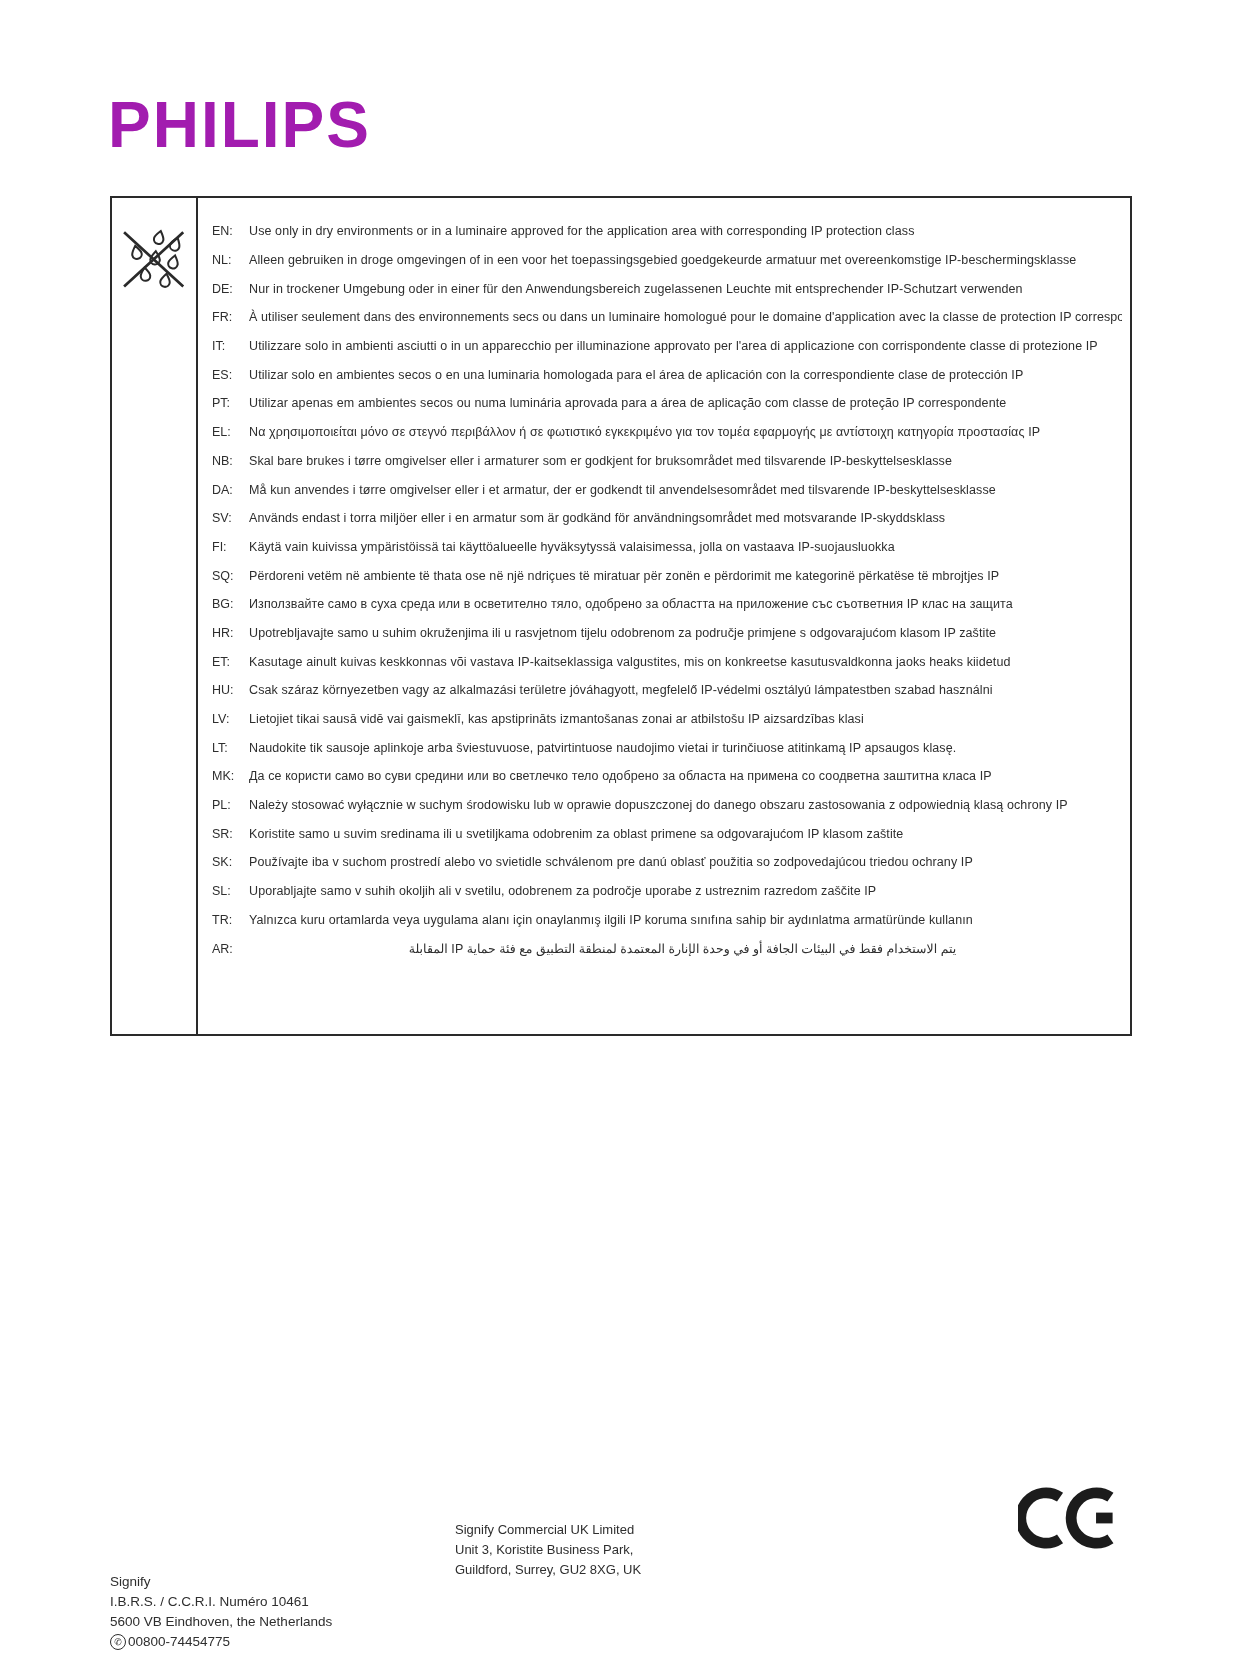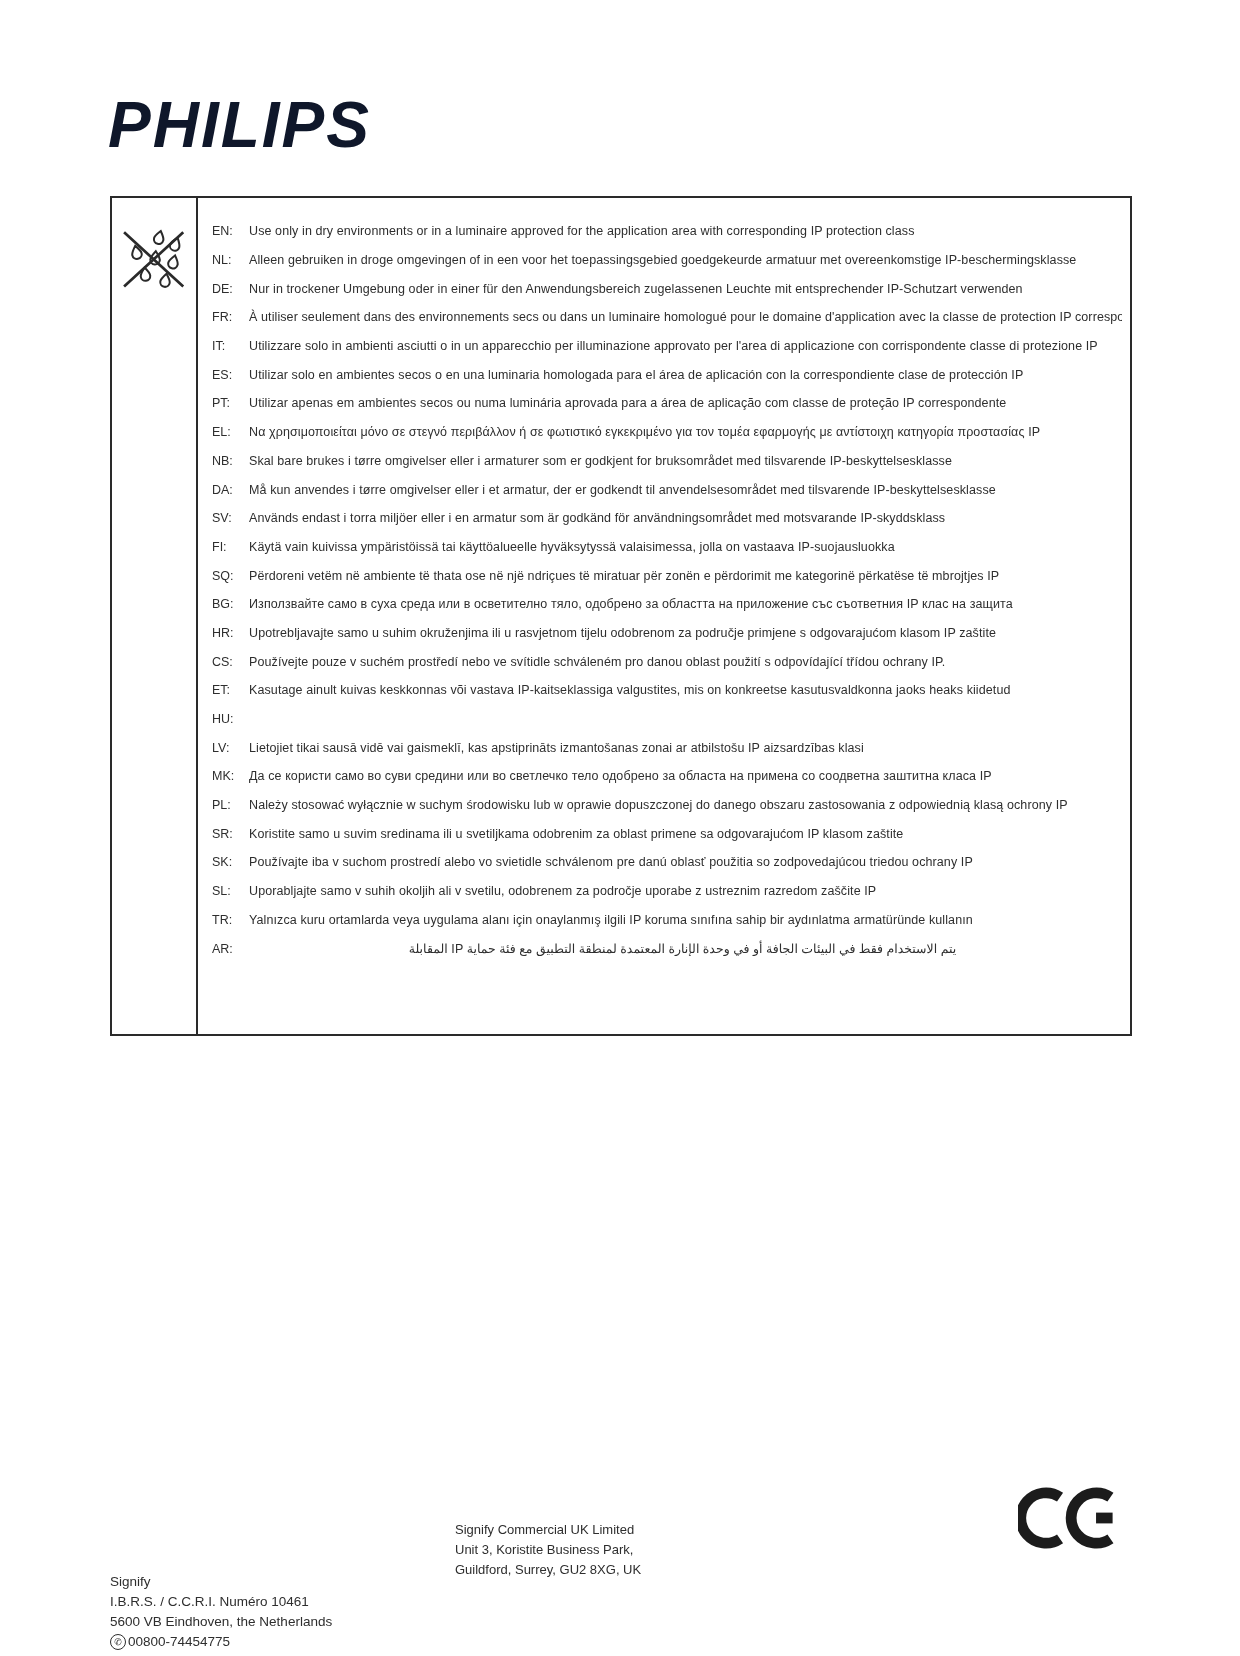--- a/index.html
+++ b/index.html
@@ -51,21 +51,21 @@
     display:inline-flex;justify-content:center;align-items:center;
     width:14px;height:14px;border:1px solid #2e2e2e;border-radius:50%;
     font-size:9px;line-height:1;margin-right:2px;
   }
   .ce-wrap{position:absolute;left:1018px;top:1482px;}
   svg{display:block;}
 </style>
 </head>
 <body>
 
-<div class="logo" style="color: #0f172a; font-style: italic;">PHILIPS</div>
+<div class="logo" style="color: #a21caf;">PHILIPS</div>
 
 <div class="notice-box">
   <div class="icon-cell">
     <svg width="68" height="68" viewBox="0 0 100 100">
       <defs>
         <path id="drop" d="M0,-8 C4,-3 7,1 7,4.5 A7,7 0 1,1 -7,4.5 C-7,1 -4,-3 0,-8 Z" fill="none" stroke="#2a2a2a" stroke-width="3"></path>
       </defs>
       <use href="#drop" transform="translate(58,18) rotate(14)"></use>
       <use href="#drop" transform="translate(82,28) rotate(20)"></use>
       <use href="#drop" transform="translate(24,40) rotate(-12)"></use>
@@ -131,33 +131,34 @@
       </div>
       <div class="row">
         <span class="code">BG:</span>
         <span class="text">Използвайте само в суха среда или в осветително тяло, одобрено за областта на приложение със съответния IP клас на защита</span>
       </div>
       <div class="row">
         <span class="code">HR:</span>
         <span class="text">Upotrebljavajte samo u suhim okruženjima ili u rasvjetnom tijelu odobrenom za područje primjene s odgovarajućom klasom IP zaštite</span>
       </div>
       <div class="row">
-        <span class="code">CS:</span>
-        <span class="text">Používejte pouze v suchém prostředí nebo ve svítidle schváleném pro danou oblast použití s odpovídající třídou ochrany IP.</span>
-      </div>
-      <div class="row">
         <span class="code">ET:</span>
         <span class="text">Kasutage ainult kuivas keskkonnas või vastava IP-kaitseklassiga valgustites, mis on konkreetse kasutusvaldkonna jaoks heaks kiidetud</span>
       </div>
       <div class="row">
         <span class="code">HU:</span>
+        <span class="text">Csak száraz környezetben vagy az alkalmazási területre jóváhagyott, megfelelő IP-védelmi osztályú lámpatestben szabad használni</span>
       </div>
       <div class="row">
         <span class="code">LV:</span>
         <span class="text">Lietojiet tikai sausā vidē vai gaismeklī, kas apstiprināts izmantošanas zonai ar atbilstošu IP aizsardzības klasi</span>
+      </div>
+      <div class="row">
+        <span class="code">LT:</span>
+        <span class="text">Naudokite tik sausoje aplinkoje arba šviestuvuose, patvirtintuose naudojimo vietai ir turinčiuose atitinkamą IP apsaugos klasę.</span>
       </div>
       <div class="row">
         <span class="code">MK:</span>
         <span class="text">Да се користи само во суви средини или во светлечко тело одобрено за областа на примена со соодветна заштитна класа IP</span>
       </div>
       <div class="row">
         <span class="code">PL:</span>
         <span class="text">Należy stosować wyłącznie w suchym środowisku lub w oprawie dopuszczonej do danego obszaru zastosowania z odpowiednią klasą ochrony IP</span>
       </div>
       <div class="row">

